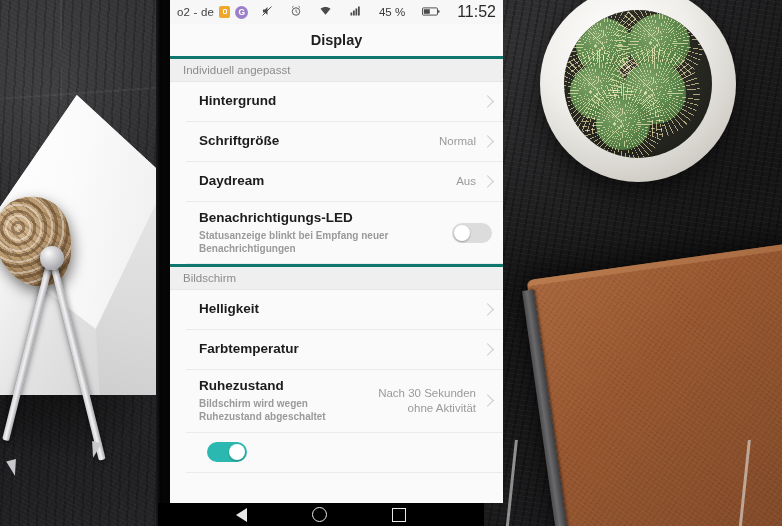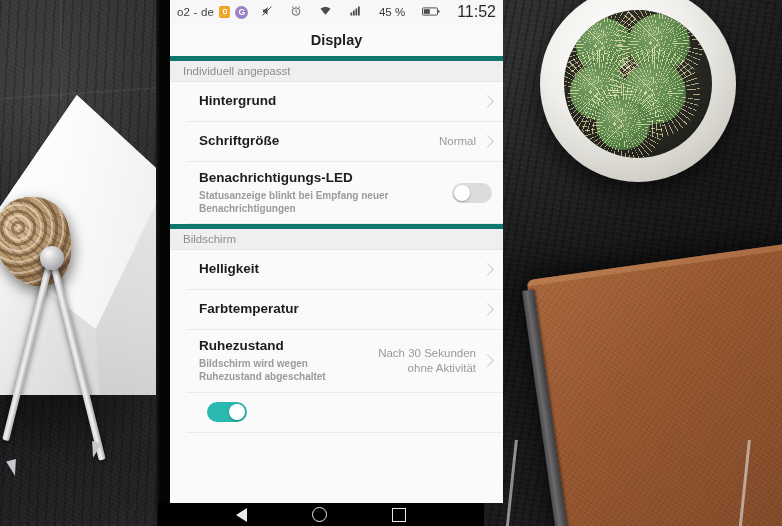--- a/index.html
+++ b/index.html
@@ -215,21 +215,21 @@
     display:flex;align-items:center;justify-content:center;
     font-size:14.5px;color:#1f1f1f;font-weight:bold;
   }
 
   
   .section-head{
     flex:0 0 26px;background:#efefef;
     display:flex;align-items:center;
     padding-left:13px;box-sizing:border-box;
     font-size:11.5px;color:#8c8c8c;
-    border-top:5px solid #0f766e;border-bottom:1px solid #e6e6e6;
+    border-top:3px solid #0f766e;border-bottom:1px solid #e6e6e6;
   }
 
   .group{background:#fafafa;}
   .row{
     display:flex;align-items:center;
     padding:0 11px 0 13px;box-sizing:border-box;
     border-bottom:1px solid #eaeaea;
     background:#fafafa;
     min-height:40px;
     margin-left:16px;
@@ -399,20 +399,27 @@
       </div>
 
       <div class="row">
         <div class="row-main">
           <div class="row-title">Schriftgröße</div>
         </div>
         <div class="row-value">Normal</div>
         <div class="chev"></div>
       </div>
 
+      <div class="row">
+        <div class="row-main">
+          <div class="row-title">Daydream</div>
+        </div>
+        <div class="row-value">Aus</div>
+        <div class="chev"></div>
+      </div>
 
       <div class="row tall">
         <div class="row-main">
           <div class="row-title">Benachrichtigungs-LED</div>
           <div class="row-sub">Statusanzeige blinkt bei Empfang neuer Benachrichtigungen</div>
         </div>
         <div class="toggle">
           <div class="knob"></div>
         </div>
       </div>

